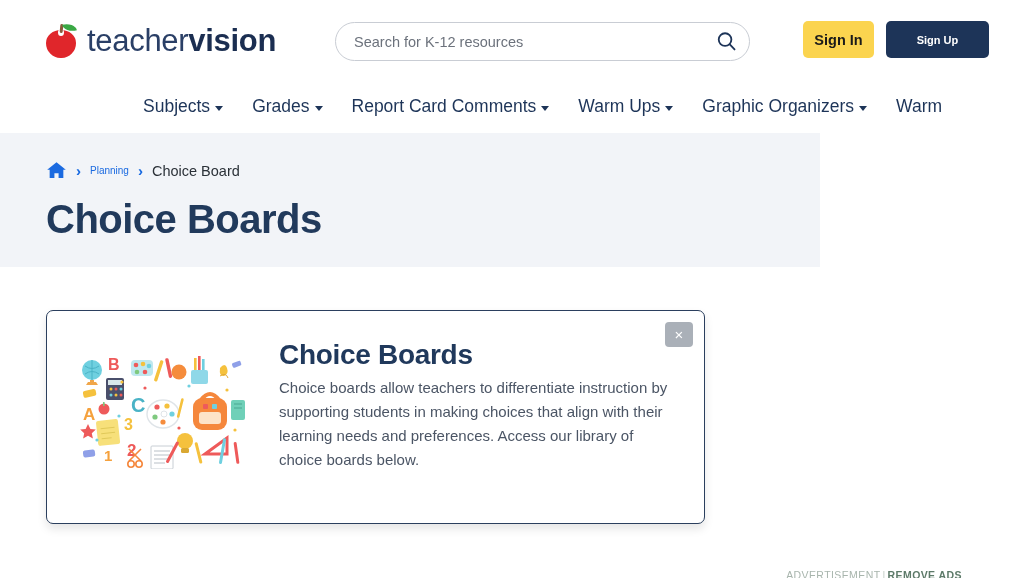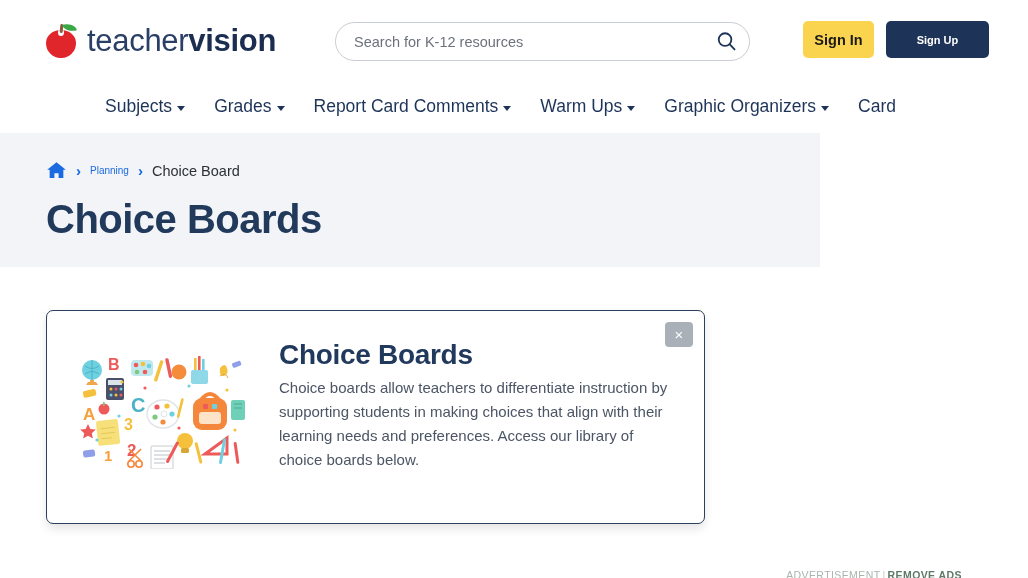--- a/index.html
+++ b/index.html
@@ -96,21 +96,21 @@
     font-size: 11px; font-weight: 700;
     cursor: pointer;
   }
 
   
   .nav {
     position: relative;
     height: 53px;
     background: #ffffff;
     display: flex; align-items: center;
-    padding-left: 62px;
+    padding-left: 100px;
   }
   .hamburger {
     width: 32px; height: 22px;
     display: flex; flex-direction: column; justify-content: space-between;
     cursor: pointer; margin-right: 43px;
   }
   .hamburger span { display:block; height: 4px; background: #4a4f55; border-radius: 1px; }
   .nav-item {
     display: flex; align-items: center; gap: 5px;
     color: #1d3458; font-size: 17.5px; font-weight: 400;
@@ -252,21 +252,21 @@
     </div>
     <div class="nav-item">
       <span>Warm Ups</span>
       <i class="caret"></i>
     </div>
     <div class="nav-item">
       <span>Graphic Organizers</span>
       <i class="caret"></i>
     </div>
     <div class="nav-item">
-      <span>Card</span>
+      <span>Warm</span>
     </div>
   </div>
 
   <div class="band">
     <div class="crumbs">
       <span class="crumb-home">
         <svg width="21" height="19" viewBox="0 0 22 20" fill="#1b6ae0">
           <path d="M11 1.2 1.2 9.3h2.6V18h5v-5.2h4.4V18h5V9.3h2.6z"></path>
         </svg>
       </span>

